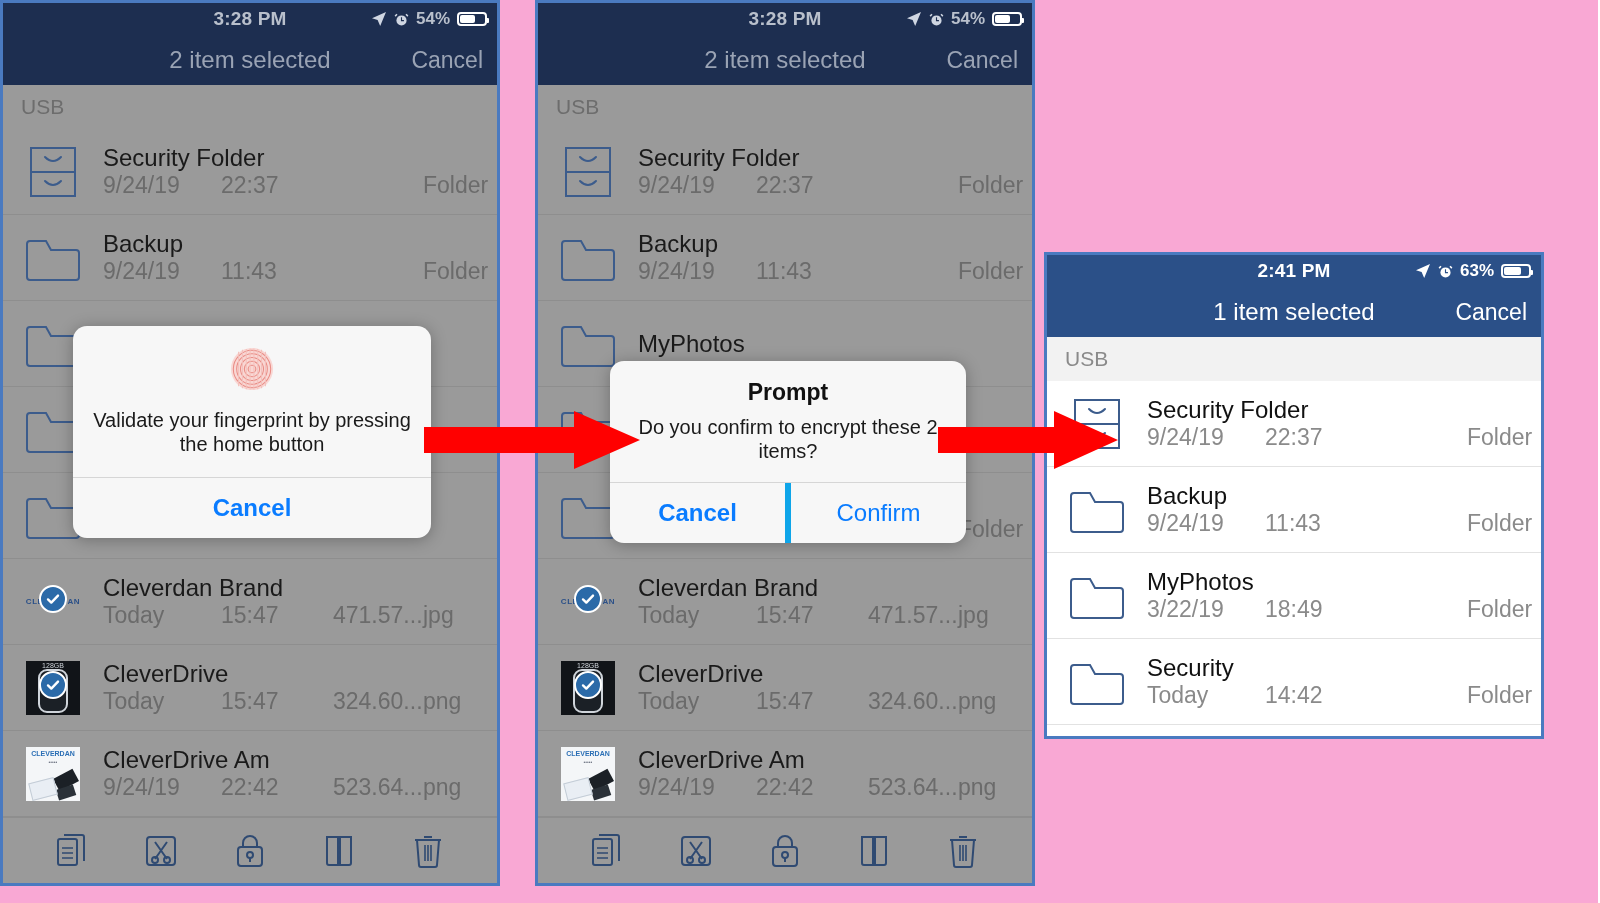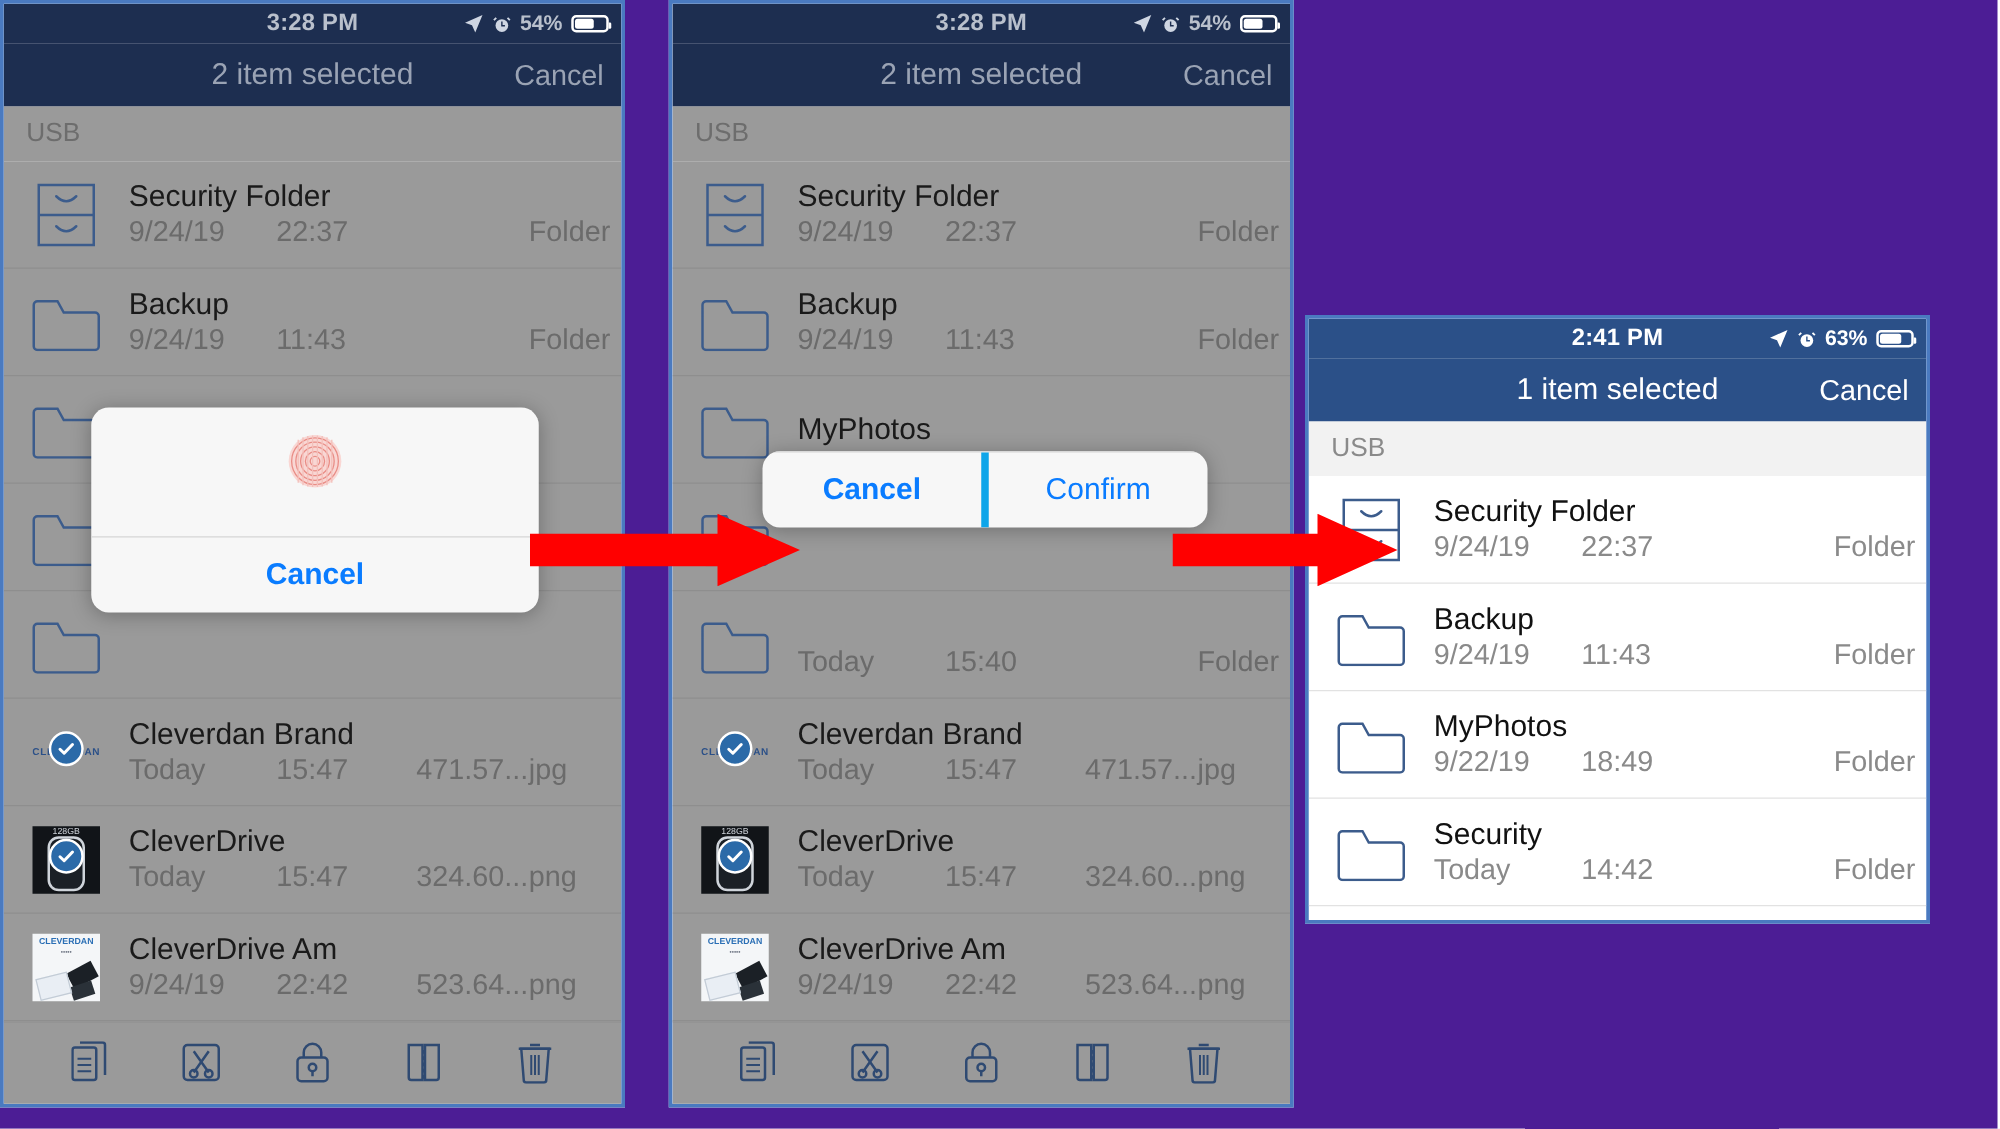--- a/index.html
+++ b/index.html
@@ -2,21 +2,21 @@
 <html><head>
 <meta charset="utf-8">
 <style>
   * { box-sizing: border-box; margin: 0; padding: 0; }
   html, body {
     width: 1600px; height: 903px;
     background: #ffffff;
     font-family: "Liberation Sans", sans-serif;
     overflow: hidden;
   }
-  .stage { position: relative; width: 1598px; height: 903px; background: #4c1d95; padding-left: 13px; }
+  .stage { position: relative; width: 1598px; height: 903px; background: #f9a8d4; padding-left: 13px; }
 
   
   .panel {
     position: absolute;
     background: #ffffff;
     border: 3px solid #4a7ac0;
     overflow: hidden;
   }
   .panel.dim .statusbar { background: #1d2e50; }
   .panel.dim .navbar { background: #1d2e50; }
@@ -344,20 +344,21 @@
             <circle cx="24" cy="24" r="4"></circle>
               <circle cx="24" cy="24" r="8"></circle>
             <circle cx="24" cy="24" r="12"></circle>
               <circle cx="24" cy="24" r="16"></circle>
               <circle cx="24" cy="24" r="19.5"></circle>
           </g>
           <g stroke="#f3c0bb" stroke-width="1.1">
             <path d="M10 6v36M14 4v40M18 3v42M22 2.5v43M26 2.5v43M30 3v42M34 4v40M38 6v36"></path>
           </g>
         </svg>
+        <div class="alert-msg">Validate your fingerprint by pressing the home button</div>
       </div>
       <div class="alert-actions">
         <div class="alert-btn">Cancel</div>
       </div>
     </div>
   </div>
 
   <div class="panel dim" style="left:535px; top:0px; width:500px; height:886px;">
     <div class="statusbar">
       <span class="sb-time">3:28 PM</span>
@@ -542,20 +543,24 @@
           <span><svg width="28" height="34" viewBox="0 0 28 34">
               <path d="M3 6 L5 31 a2 2 0 0 0 2 2 h14 a2 2 0 0 0 2-2 L25 6Z" fill="none" stroke="#2f4a72" stroke-width="2"></path>
               <path d="M1 6h26" stroke="#2f4a72" stroke-width="2"></path>
               <path d="M10 3h8" stroke="#2f4a72" stroke-width="2"></path>
               <path d="M11 11v16M14 11v16M17 11v16" stroke="#2f4a72" stroke-width="1.6"></path>
             </svg></span>
         </span>
       </div>
 
     <div class="alert" style="left:72px; top:358px; width:356px;">
+      <div class="alert-body" style="padding:18px 26px 18px;">
+        <div class="alert-title">Prompt</div>
+        <div class="alert-msg">Do you confirm to encrypt these 2 items?</div>
+      </div>
       <div class="alert-actions">
         <div class="alert-btn">Cancel</div>
         <div class="alert-btn reg">Confirm</div>
       </div>
     </div>
   </div>
 
   <div class="panel" style="left:1044px; top:252px; width:500px; height:487px;">
     <div class="statusbar">
       <span class="sb-time">2:41 PM</span>
@@ -611,21 +616,21 @@
               <span class="m-kind">Folder</span>
             </span></span>
         </div>
         <div class="row">
           <span class="row-icon">
             <svg class="svg-ico" width="56" height="46" viewBox="0 0 56 46">
               <path d="M2 12 V42 a3 3 0 0 0 3 3 H51 a3 3 0 0 0 3 -3 V18 a3 3 0 0 0 -3 -3 H26 L21 6 H5 a3 3 0 0 0 -3 3 Z" fill="none" stroke="#3c5c8c" stroke-width="2"></path>
             </svg>
           </span>
           <span class="row-body"><span class="row-title">MyPhotos</span><span class="row-meta">
-              <span class="m-date">9/22/19</span>
+              <span class="m-date">3/22/19</span>
               <span class="m-time">18:49</span>
               <span class="m-size"></span>
               <span class="m-kind">Folder</span>
             </span></span>
         </div>
         <div class="row">
           <span class="row-icon">
             <svg class="svg-ico" width="56" height="46" viewBox="0 0 56 46">
               <path d="M2 12 V42 a3 3 0 0 0 3 3 H51 a3 3 0 0 0 3 -3 V18 a3 3 0 0 0 -3 -3 H26 L21 6 H5 a3 3 0 0 0 -3 3 Z" fill="none" stroke="#3c5c8c" stroke-width="2"></path>
             </svg>

